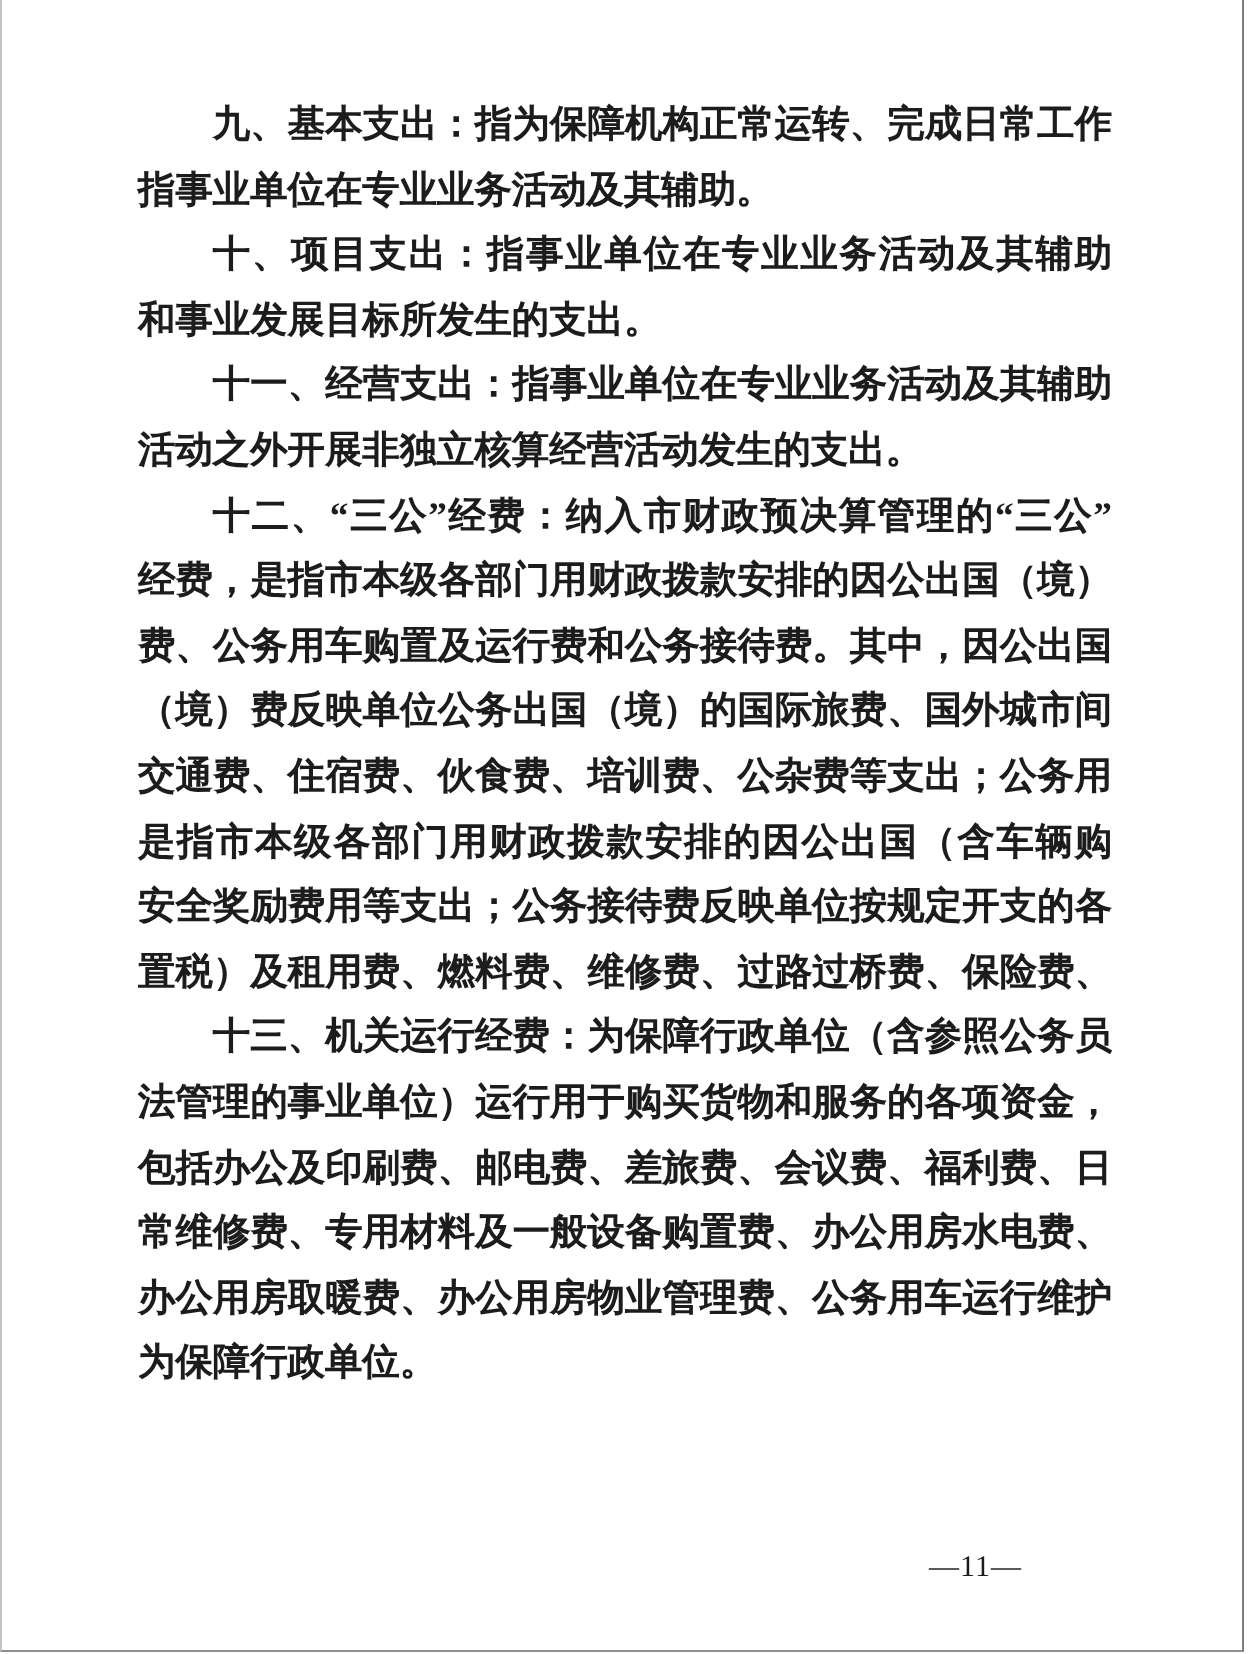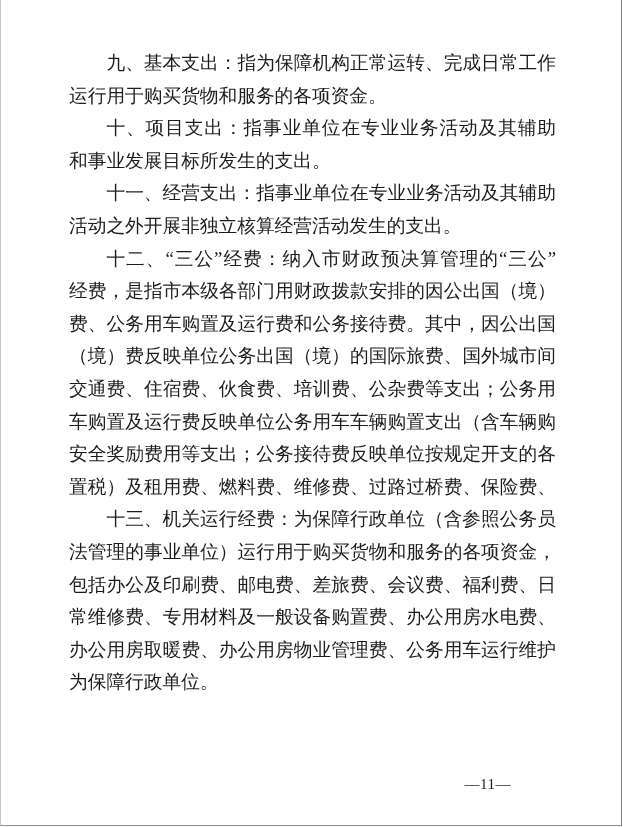--- a/index.html
+++ b/index.html
@@ -32,50 +32,51 @@
     line-height: 32.6px;
     color: var(--text, #1c1c1c);
     letter-spacing: 0;
   }
   .line {
     white-space: nowrap;
     text-align: justify;
     text-align-last: justify;
     height: 32.6px;
     overflow: visible;
+    font-weight: bold;
   }
   .line.para-first { text-indent: 2em; }
   .line.para-last  { text-align-last: left; }
   .page-number {
     position: absolute;
     top: 777px;
     right: 110px;
     font-size: 15px;
     line-height: 17px;
     color: var(--text, #1c1c1c);
     letter-spacing: 0.5px;
   }
 </style>
 </head>
 <body>
 
 <div class="page">
   <div class="text-body">
       <div class="line para-first">九、基本支出：指为保障机构正常运转、完成日常工作</div>
-      <div class="line para-last">运行用于购买货物和服务的各项资金。</div>
+      <div class="line para-last">指事业单位在专业业务活动及其辅助。</div>
       <div class="line para-first">十、项目支出：指事业单位在专业业务活动及其辅助</div>
       <div class="line para-last">和事业发展目标所发生的支出。</div>
       <div class="line para-first">十一、经营支出：指事业单位在专业业务活动及其辅助</div>
       <div class="line para-last">活动之外开展非独立核算经营活动发生的支出。</div>
       <div class="line para-first">十二、“三公”经费：纳入市财政预决算管理的“三公”</div>
       <div class="line">经费，是指市本级各部门用财政拨款安排的因公出国（境）</div>
       <div class="line">费、公务用车购置及运行费和公务接待费。其中，因公出国</div>
       <div class="line">（境）费反映单位公务出国（境）的国际旅费、国外城市间</div>
       <div class="line">交通费、住宿费、伙食费、培训费、公杂费等支出；公务用</div>
-      <div class="line">车购置及运行费反映单位公务用车车辆购置支出（含车辆购</div>
+      <div class="line">是指市本级各部门用财政拨款安排的因公出国（含车辆购</div>
       <div class="line">安全奖励费用等支出；公务接待费反映单位按规定开支的各</div>
       <div class="line">置税）及租用费、燃料费、维修费、过路过桥费、保险费、</div>
       <div class="line para-first">十三、机关运行经费：为保障行政单位（含参照公务员</div>
       <div class="line">法管理的事业单位）运行用于购买货物和服务的各项资金，</div>
       <div class="line">包括办公及印刷费、邮电费、差旅费、会议费、福利费、日</div>
       <div class="line">常维修费、专用材料及一般设备购置费、办公用房水电费、</div>
       <div class="line">办公用房取暖费、办公用房物业管理费、公务用车运行维护</div>
       <div class="line para-last">为保障行政单位。</div>
     </div>
   <div class="page-number">—11—</div>

